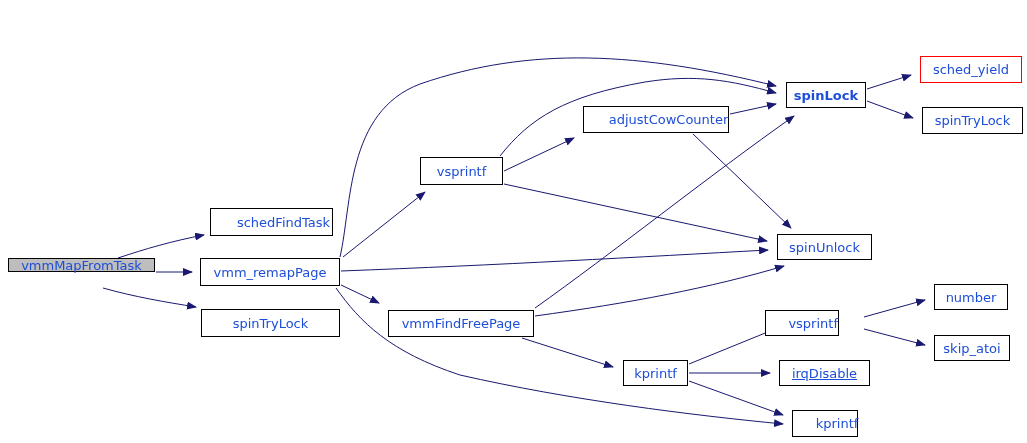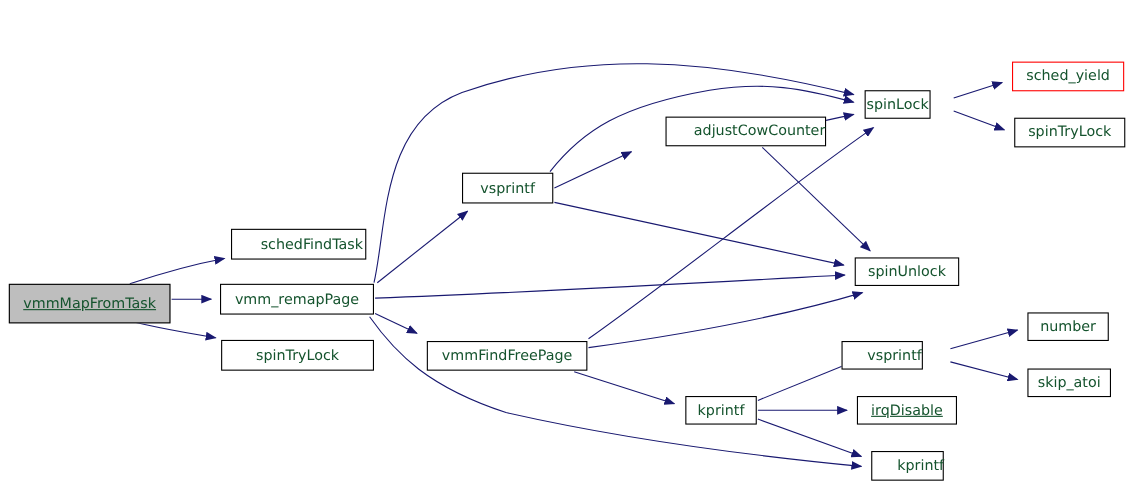--- a/index.html
+++ b/index.html
@@ -20,21 +20,21 @@
     left: 0;
     top: 0;
     width: 1027px;
     height: 443px;
   }
   .graph-node {
     position: absolute;
     box-sizing: border-box;
     background: #ffffff;
     border: 1px solid #000000;
-    color: #14532d;
+    color: #1d4ed8;
     font-size: 13px;
     display: flex;
     align-items: center;
     justify-content: center;
     white-space: nowrap;
     cursor: pointer;
   }
   .graph-node.focus {
     background: #bebebe;
     cursor: default;
@@ -74,42 +74,42 @@
       <path d="M535,316 C630,303 710,288 784,266" class="edge-path" stroke="#191970" marker-end="url(#arrowhead)"></path>
       <path d="M522,338 L613,367" class="edge-path" stroke="#191970" marker-end="url(#arrowhead)"></path>
       <path d="M867,89 L911,75" class="edge-path" stroke="#191970" marker-end="url(#arrowhead)"></path>
       <path d="M867,101 L913,118" class="edge-path" stroke="#191970" marker-end="url(#arrowhead)"></path>
       <path d="M689,364 L780,327" class="edge-path" stroke="#191970" marker-end="url(#arrowhead)"></path>
       <path d="M689,373 L770,373" class="edge-path" stroke="#191970" marker-end="url(#arrowhead)"></path>
       <path d="M689,381 L783,415" class="edge-path" stroke="#191970" marker-end="url(#arrowhead)"></path>
       <path d="M864,317 L925,300" class="edge-path" stroke="#191970" marker-end="url(#arrowhead)"></path>
       <path d="M864,329 L925,345" class="edge-path" stroke="#191970" marker-end="url(#arrowhead)"></path>
     </svg>
-<div class="graph-node focus" style="left: 8px; top: 258px; width: 147px; height: 36px; text-decoration: underline;">
+<div class="graph-node focus" style="left: 8px; top: 258px; width: 147px; height: 14px;">
       <span>vmmMapFromTask</span>
     </div>
     <div class="graph-node" style="left: 210px; top: 208px; width: 123px; height: 28px; padding-left: 24px;">
       <span>schedFindTask</span>
     </div>
     <div class="graph-node" style="left: 200px; top: 258px; width: 140px; height: 28px;">
       <span>vmm_remapPage</span>
     </div>
     <div class="graph-node" style="left: 201px; top: 309px; width: 139px; height: 28px;">
       <span>spinTryLock</span>
     </div>
     <div class="graph-node" style="left: 420px; top: 157px; width: 83px; height: 28px;">
       <span>vsprintf</span>
     </div>
-    <div class="graph-node" style="left: 605px; top: 106px; width: 146px; height: 27px; padding-left: 25px;">
+    <div class="graph-node" style="left: 583px; top: 106px; width: 146px; height: 27px; padding-left: 25px;">
       <span>adjustCowCounter</span>
     </div>
     <div class="graph-node" style="left: 388px; top: 310px; width: 146px; height: 27px;">
       <span>vmmFindFreePage</span>
     </div>
-    <div class="graph-node" style="left: 786px; top: 82px; width: 60px; height: 26px;">
+    <div class="graph-node" style="left: 786px; top: 82px; width: 80px; height: 26px; font-weight: bold;">
       <span>spinLock</span>
     </div>
     <div class="graph-node highlight" style="left: 920px; top: 56px; width: 102px; height: 27px;">
       <span>sched_yield</span>
     </div>
     <div class="graph-node" style="left: 922px; top: 107px; width: 101px; height: 27px;">
       <span>spinTryLock</span>
     </div>
     <div class="graph-node" style="left: 777px; top: 234px; width: 95px; height: 26px;">
       <span>spinUnlock</span>

